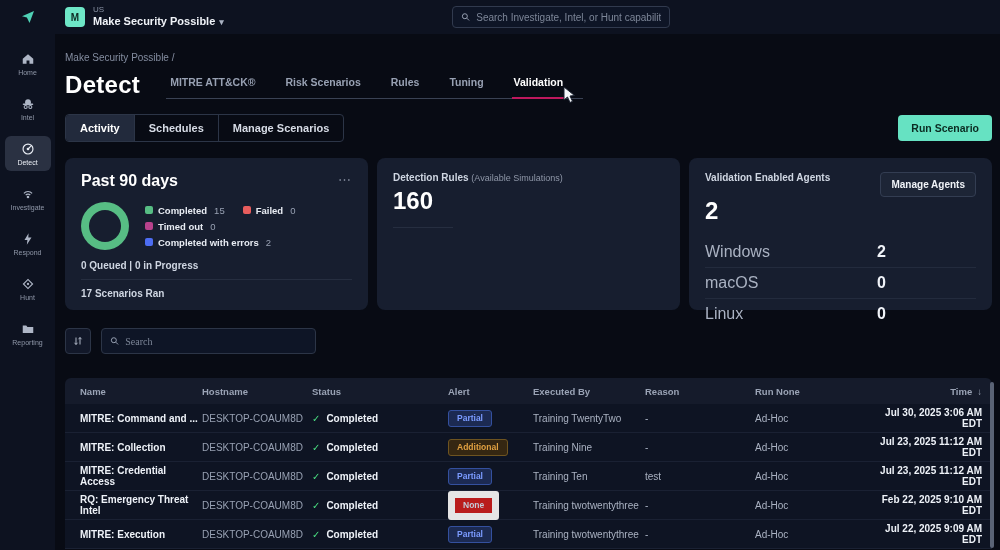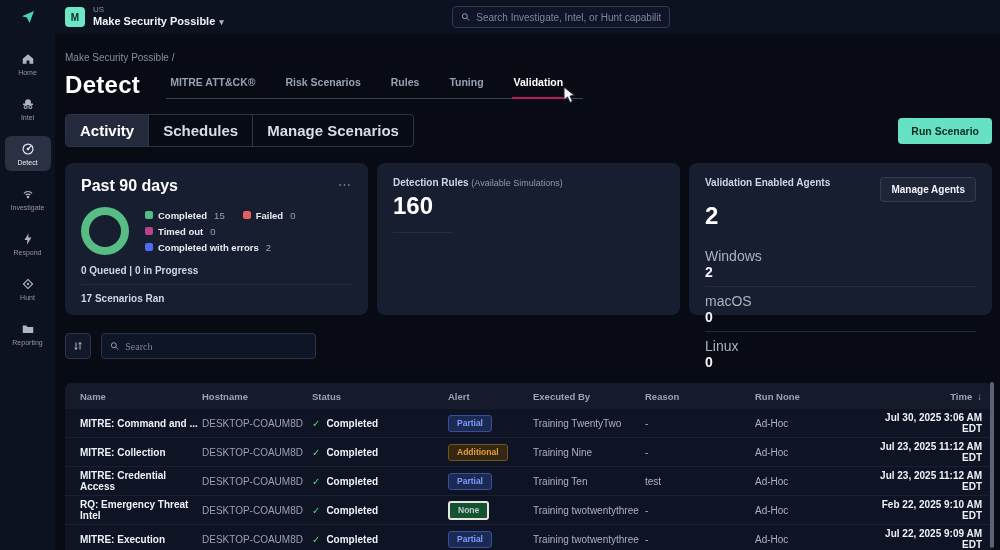--- a/index.html
+++ b/index.html
@@ -42,21 +42,21 @@
   .breadcrumb { margin-top:18px; font-size:10px; color:#848da0; }
   .title-row { margin-top:7px; display:flex; align-items:flex-end; gap:26px; }
   .page-title { font-size:24px; font-weight:bold; color:#ffffff; letter-spacing:0.3px; }
   .tabs { display:flex; gap:26px; border-bottom:1px solid #3a4254; padding:0 18px 0 2px; }
   .tab { font-size:10.5px; font-weight:bold; color:#98a1b3; padding:6px 2px 9px; cursor:pointer; }
   .tab.active { color:#ffffff; border-bottom:2px solid #be185d; margin-bottom:-1px; }
 
   .subtab-row { margin-top:15px; display:flex; justify-content:space-between; align-items:center; }
   .subtabs { display:inline-flex; border:1px solid #2c3547; border-radius:4px; overflow:hidden; }
   .subtab { background:transparent; border:none; border-right:1px solid #2c3547; color:#d7dce6;
-            font-size:15px; font-weight:bold; padding:7px 14px; cursor:pointer;
+            font-size:11px; font-weight:bold; padding:7px 14px; cursor:pointer;
             font-family:"Liberation Sans",sans-serif; }
   .subtab:last-child { border-right:none; }
   .subtab.active { background:#222a3c; color:#ffffff; }
   .run-btn { background:#66e2c2; color:#0b2b22; border:none; border-radius:4px; font-size:10.5px;
              font-weight:bold; padding:7px 13px; cursor:pointer; font-family:"Liberation Sans",sans-serif; }
 
   
   .cards { margin-top:16px; display:flex; gap:9px; }
   .card { background:#171e2f; border-radius:8px; flex:1; height:152px; padding:14px 16px; position:relative; }
   .card1-title-row { display:flex; justify-content:space-between; align-items:flex-start; }
@@ -81,21 +81,21 @@
   .short-divider { border:none; border-top:1px solid #262e40; width:60px; margin:12px 0 10px; }
   .stat-cols { display:flex; margin-top:2px; }
   .stat-col { width:50%; }
 
   .card3-head { display:flex; justify-content:space-between; align-items:flex-start; }
   .manage-btn { background:#1d2536; border:1px solid #333d52; color:#f0f3f8; font-size:10px;
                 font-weight:bold; border-radius:4px; padding:6px 10px; cursor:pointer;
                 font-family:"Liberation Sans",sans-serif; }
   .os-rows { margin-top:12px; }
   .os-row { display:flex; justify-content:space-between; padding:6px 0;
-            border-bottom:1px solid #232b3d; font-size:14px;flex-direction:column; }
+            border-bottom:1px solid #232b3d; font-size:16px; }
   .os-row:last-child { border-bottom:none; }
   .os-name { color:#aab2c2; }
   .os-val { color:#f0f3f8; font-weight:bold; margin-right:90px; }
 
   
   .filter-row { margin-top:18px; display:flex; gap:10px; align-items:center; }
   .filter-btn { width:26px; height:26px; background:#121829; border:1px solid #2c3547; border-radius:4px;
                 display:flex; align-items:center; justify-content:center; color:#aeb6c6; cursor:pointer; }
   .table-search { width:215px; height:26px; background:#0e1526; border:1px solid #2c3547; border-radius:4px;
                   display:flex; align-items:center; padding:0 8px; gap:6px; }
@@ -120,21 +120,21 @@
   .trow .c-name { color:#eef2f8; font-weight:bold; }
   .trow .c-host { color:#98a1b3; }
   .trow .c-exec, .trow .c-reason, .trow .c-run { color:#aab2c2; }
   .trow .c-time { color:#eef2f8; font-weight:bold; }
   .status-cell { display:flex; align-items:center; gap:6px; }
   .check { color:#4ade80; font-size:10px; }
   .status-txt { color:#eef2f8; font-weight:bold; }
   .badge { display:inline-block; font-size:8.5px; font-weight:bold; padding:2.5px 8px; border-radius:3px; }
   .badge-partial { background:#1c2a52; color:#7b9bff; border:1px solid #34509e; }
   .badge-additional { background:#352712; color:#e0a041; border:1px solid #6e5420; }
-  .badge-none { background:#14532d; color:#c3cad8; border:2px solid #e5e5e5; }
+  .badge-none { background:#b91c1c; color:#c3cad8; border:7px solid #e5e5e5; }
   .sort-arrow { margin-left:5px; }
 
   .scrollbar-thumb { position:absolute; right:6px; top:382px; width:4px; height:166px;
                      background:#5a6375; border-radius:2px; z-index:6; }
 
   .cursor { position:absolute; left:563px; top:86px; z-index:10; pointer-events:none; }
 </style>
 </head>
 <body>
 

